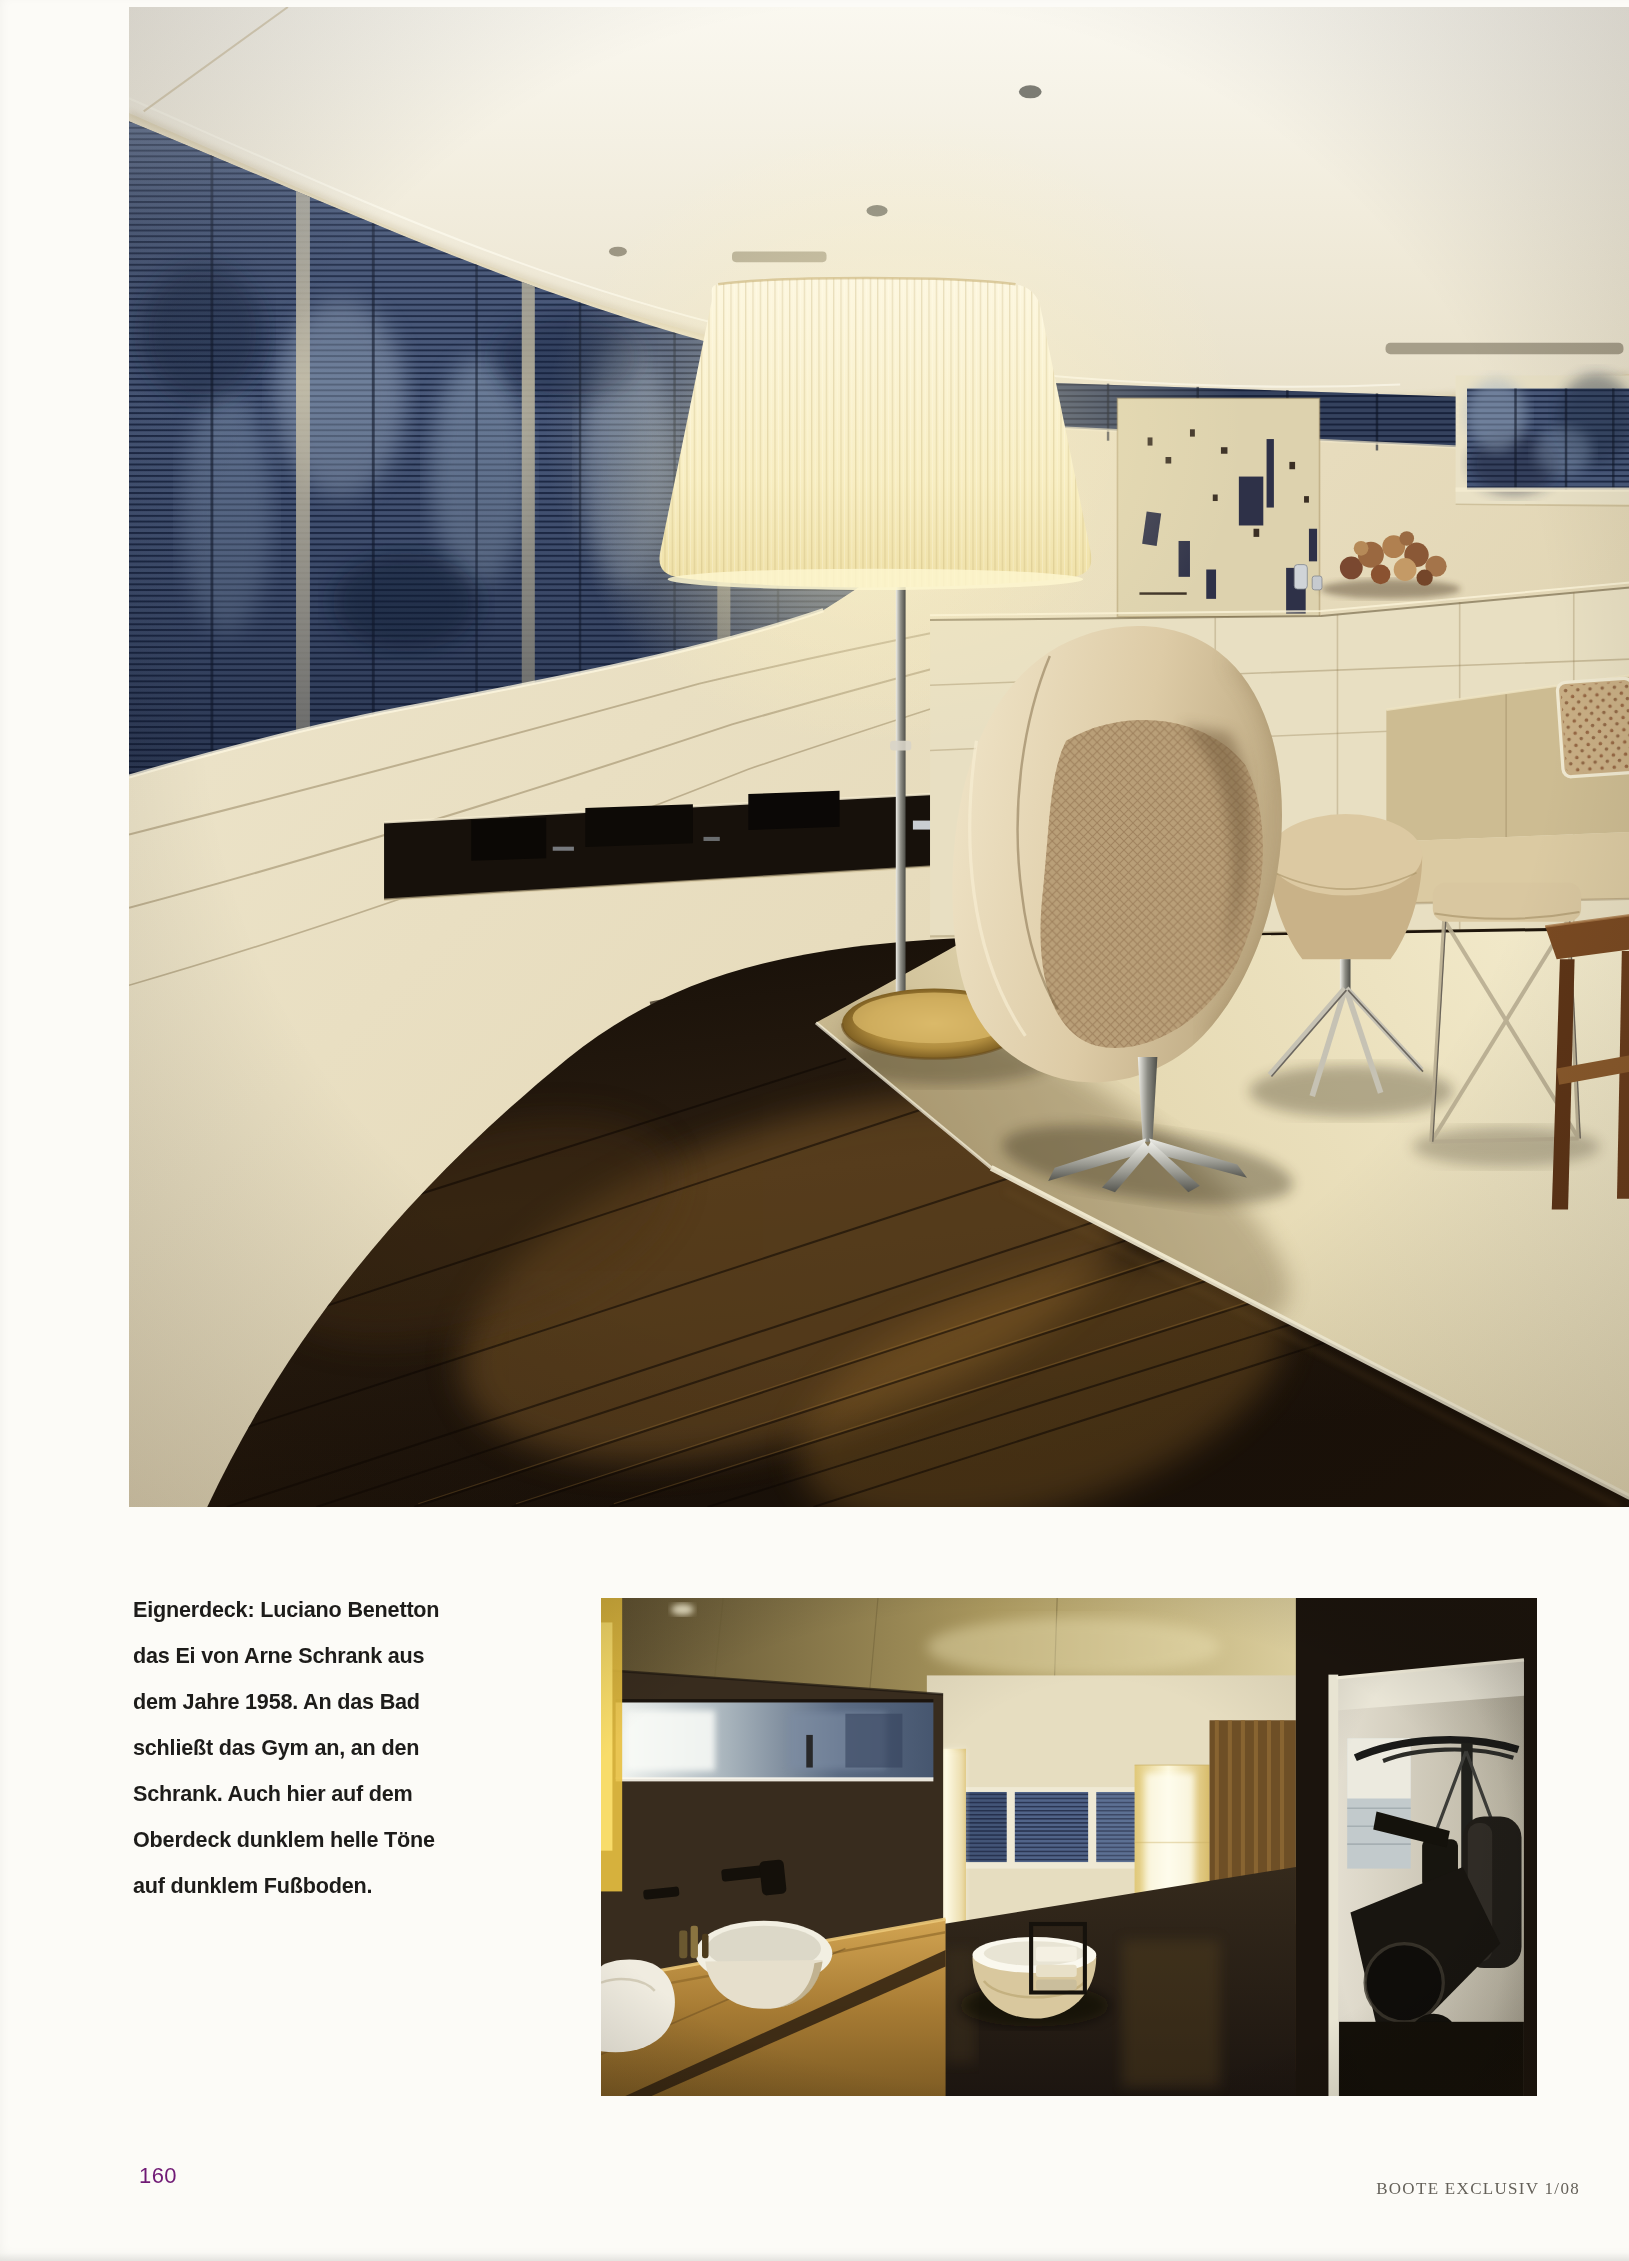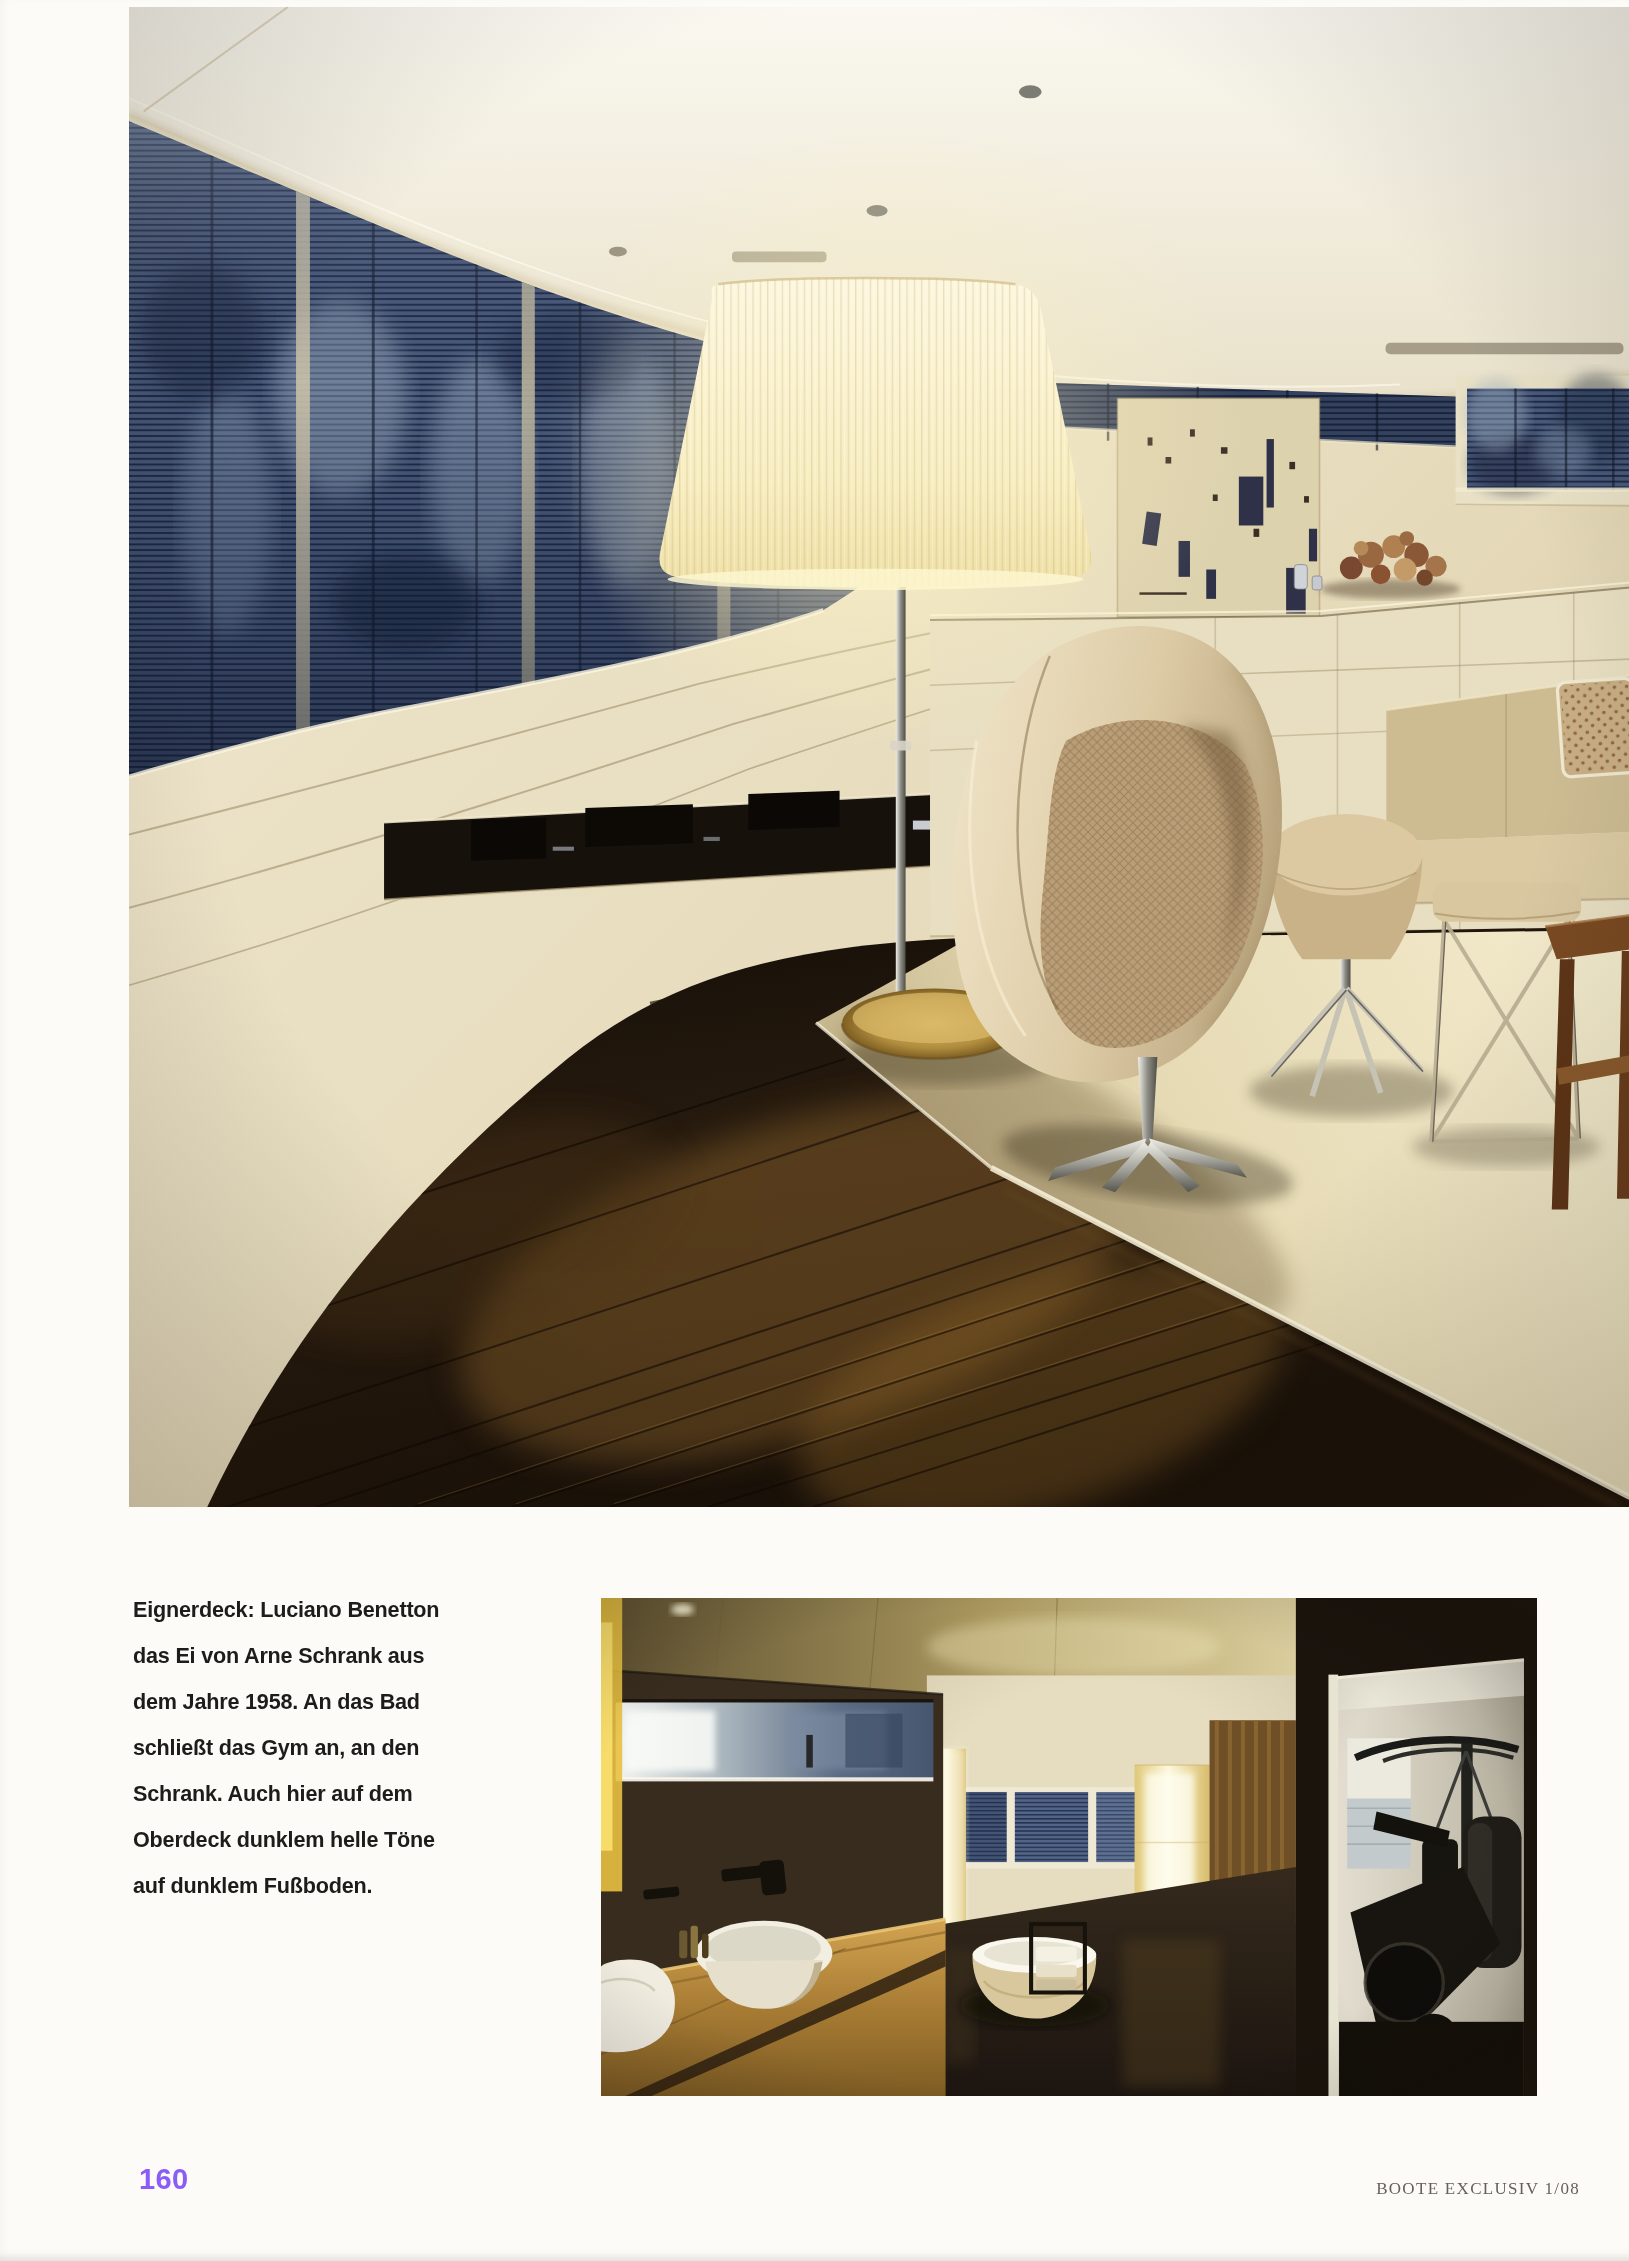--- a/index.html
+++ b/index.html
@@ -4,21 +4,21 @@
 <style>
   html,body{margin:0;padding:0;}
   body{width:1630px;height:2261px;background:#e9e7e2;font-family:"Liberation Sans",sans-serif;}
   .page{position:relative;width:1630px;height:2261px;background:#fcfbf7;overflow:hidden;box-shadow:inset 0 -4.9px 11.4px rgba(0,0,0,.05);padding-left:19px;}
   .photo{position:absolute;overflow:hidden;}
   .photo svg{display:block;width:100%;height:100%;}
   #photo-main{left:129px;top:6.5px;width:1501px;height:1500px;}
   #photo-bath{left:601px;top:1598px;width:936px;height:498px;}
   .caption{position:absolute;left:133px;top:1587px;width:391px;color:#1d1c1a;font-size:21.6px;font-weight:700;letter-spacing:-0.2px;}
   .caption .cline{height:46px;line-height:46px;white-space:nowrap;}
-  .pagenum{position:absolute;left:139px;top:2163px;font-size:29px;font-weight:700;color:#8b5cf6;letter-spacing:0.4px;}
+  .pagenum{position:absolute;left:139px;top:2163px;font-size:22px;font-weight:400;color:#701a75;letter-spacing:0.4px;}
   .footer{position:absolute;left:1336px;top:2169px;width:244px;text-align:right;font-family:"Liberation Serif",serif;font-size:17px;color:#4a463e;letter-spacing:1.3px;opacity:.85;margin-top:10px;}
   .edge-shade{position:absolute;left:0;bottom:0;width:100%;height:8.1px;background:linear-gradient(to top,rgba(0,0,0,.06),rgba(0,0,0,0));}
 </style>
 </head>
 <body>
 
 <div class="page">
 
   <div class="photo" id="photo-main">
   <svg viewBox="0 0 1842 1840" preserveAspectRatio="none">

